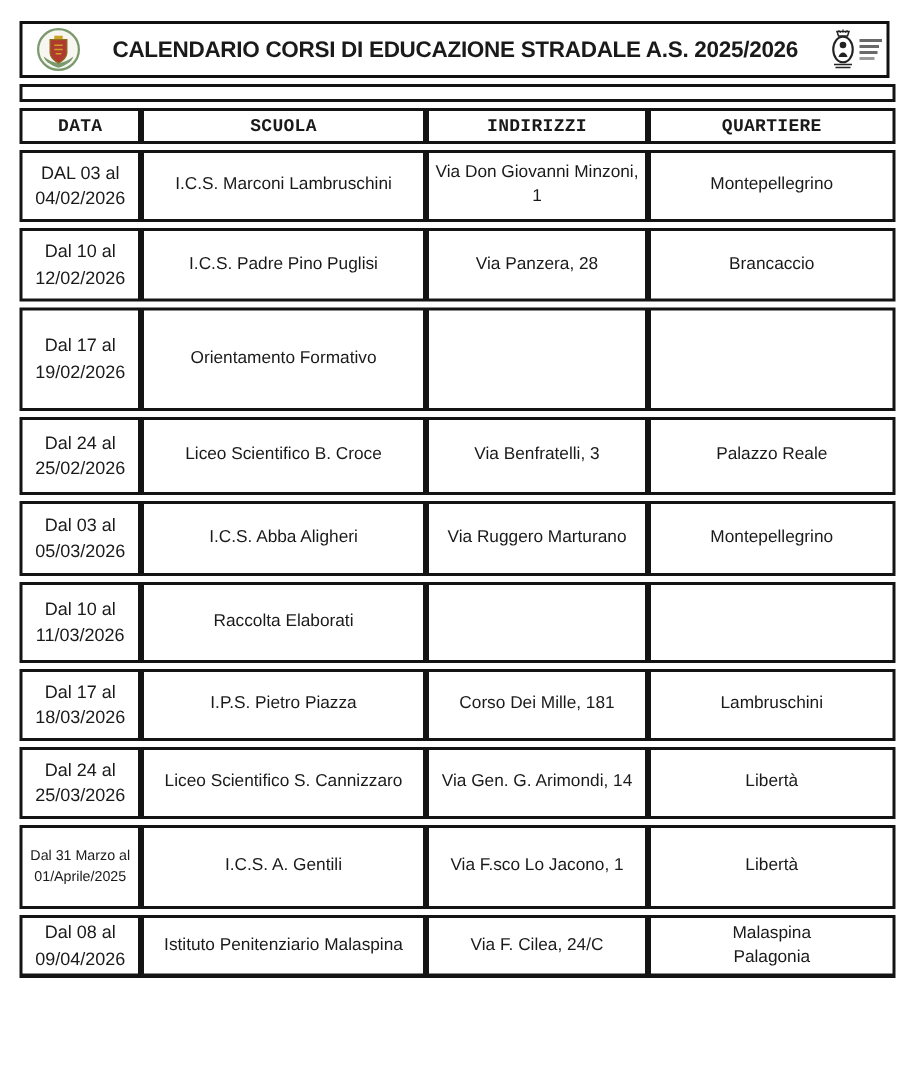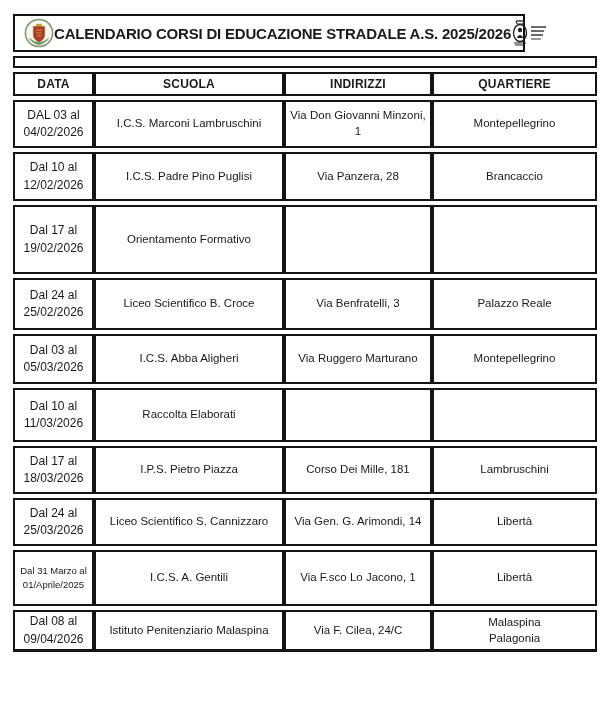--- a/index.html
+++ b/index.html
@@ -15,21 +15,21 @@
     height: 711px;
     background: #ffffff;
     overflow: hidden;
   }
 
   
   .title-bar {
     position: absolute;
     left: 13px;
     top: 14px;
-    width: 512px;
+    width: 580px;
     height: 38px;
     box-sizing: border-box;
     border: 2px solid #111;
     display: flex;
     align-items: center;
     background: #fff;
   }
   .title-logo-left {
     flex: 0 0 auto;
     margin-left: 9px;
@@ -79,21 +79,21 @@
   table.cal td, table.cal th {
     box-sizing: border-box;
     border: 2px solid #141414;
     text-align: center;
     vertical-align: middle;
     padding: 1px 2px;
     background: #fff;
     overflow: hidden;
   }
   tr.r-spacer  { height: 12px; }
-  tr.r-head    { height: 24px; }
+  tr.r-head    { height: 24px; font-family: Liberation Mono, monospace; }
   tr.h48 { height: 48px; }
   tr.h49 { height: 49px; }
   tr.h50 { height: 50px; }
   tr.h52 { height: 52px; }
   tr.h54 { height: 54px; }
   tr.h56 { height: 56px; }
   tr.h58 { height: 42px; }
   tr.h69 { height: 69px; }
 
   table.cal th {

